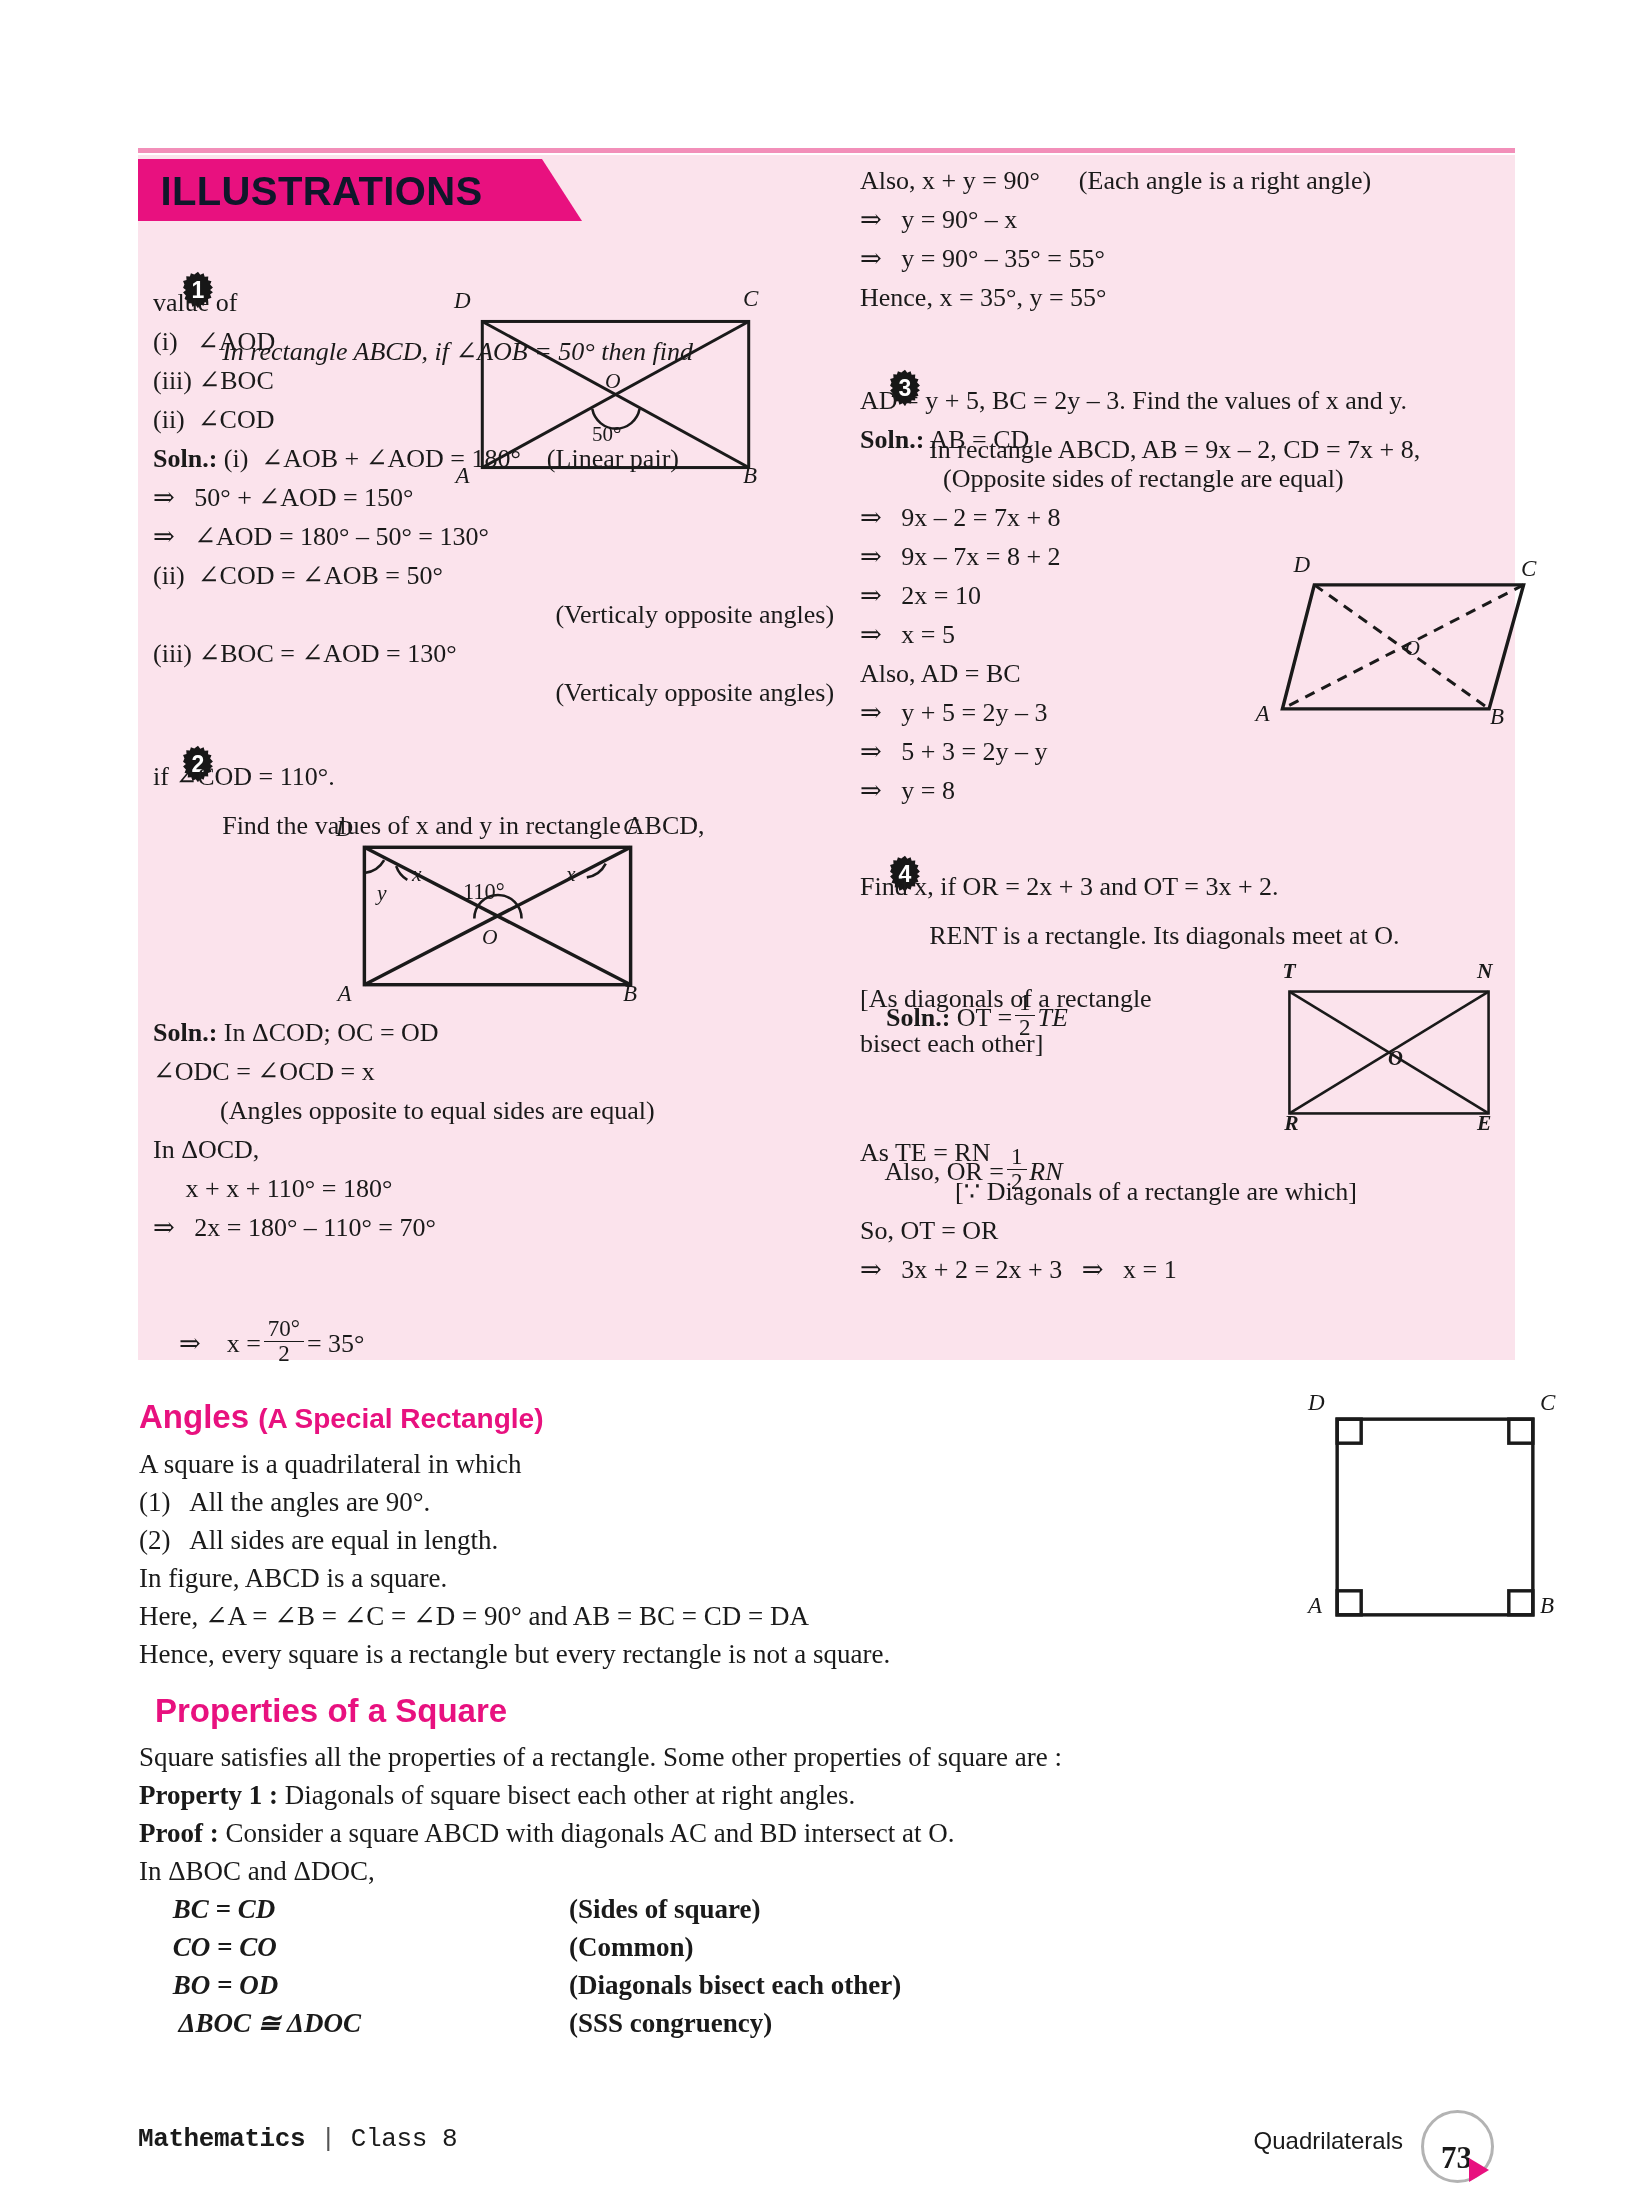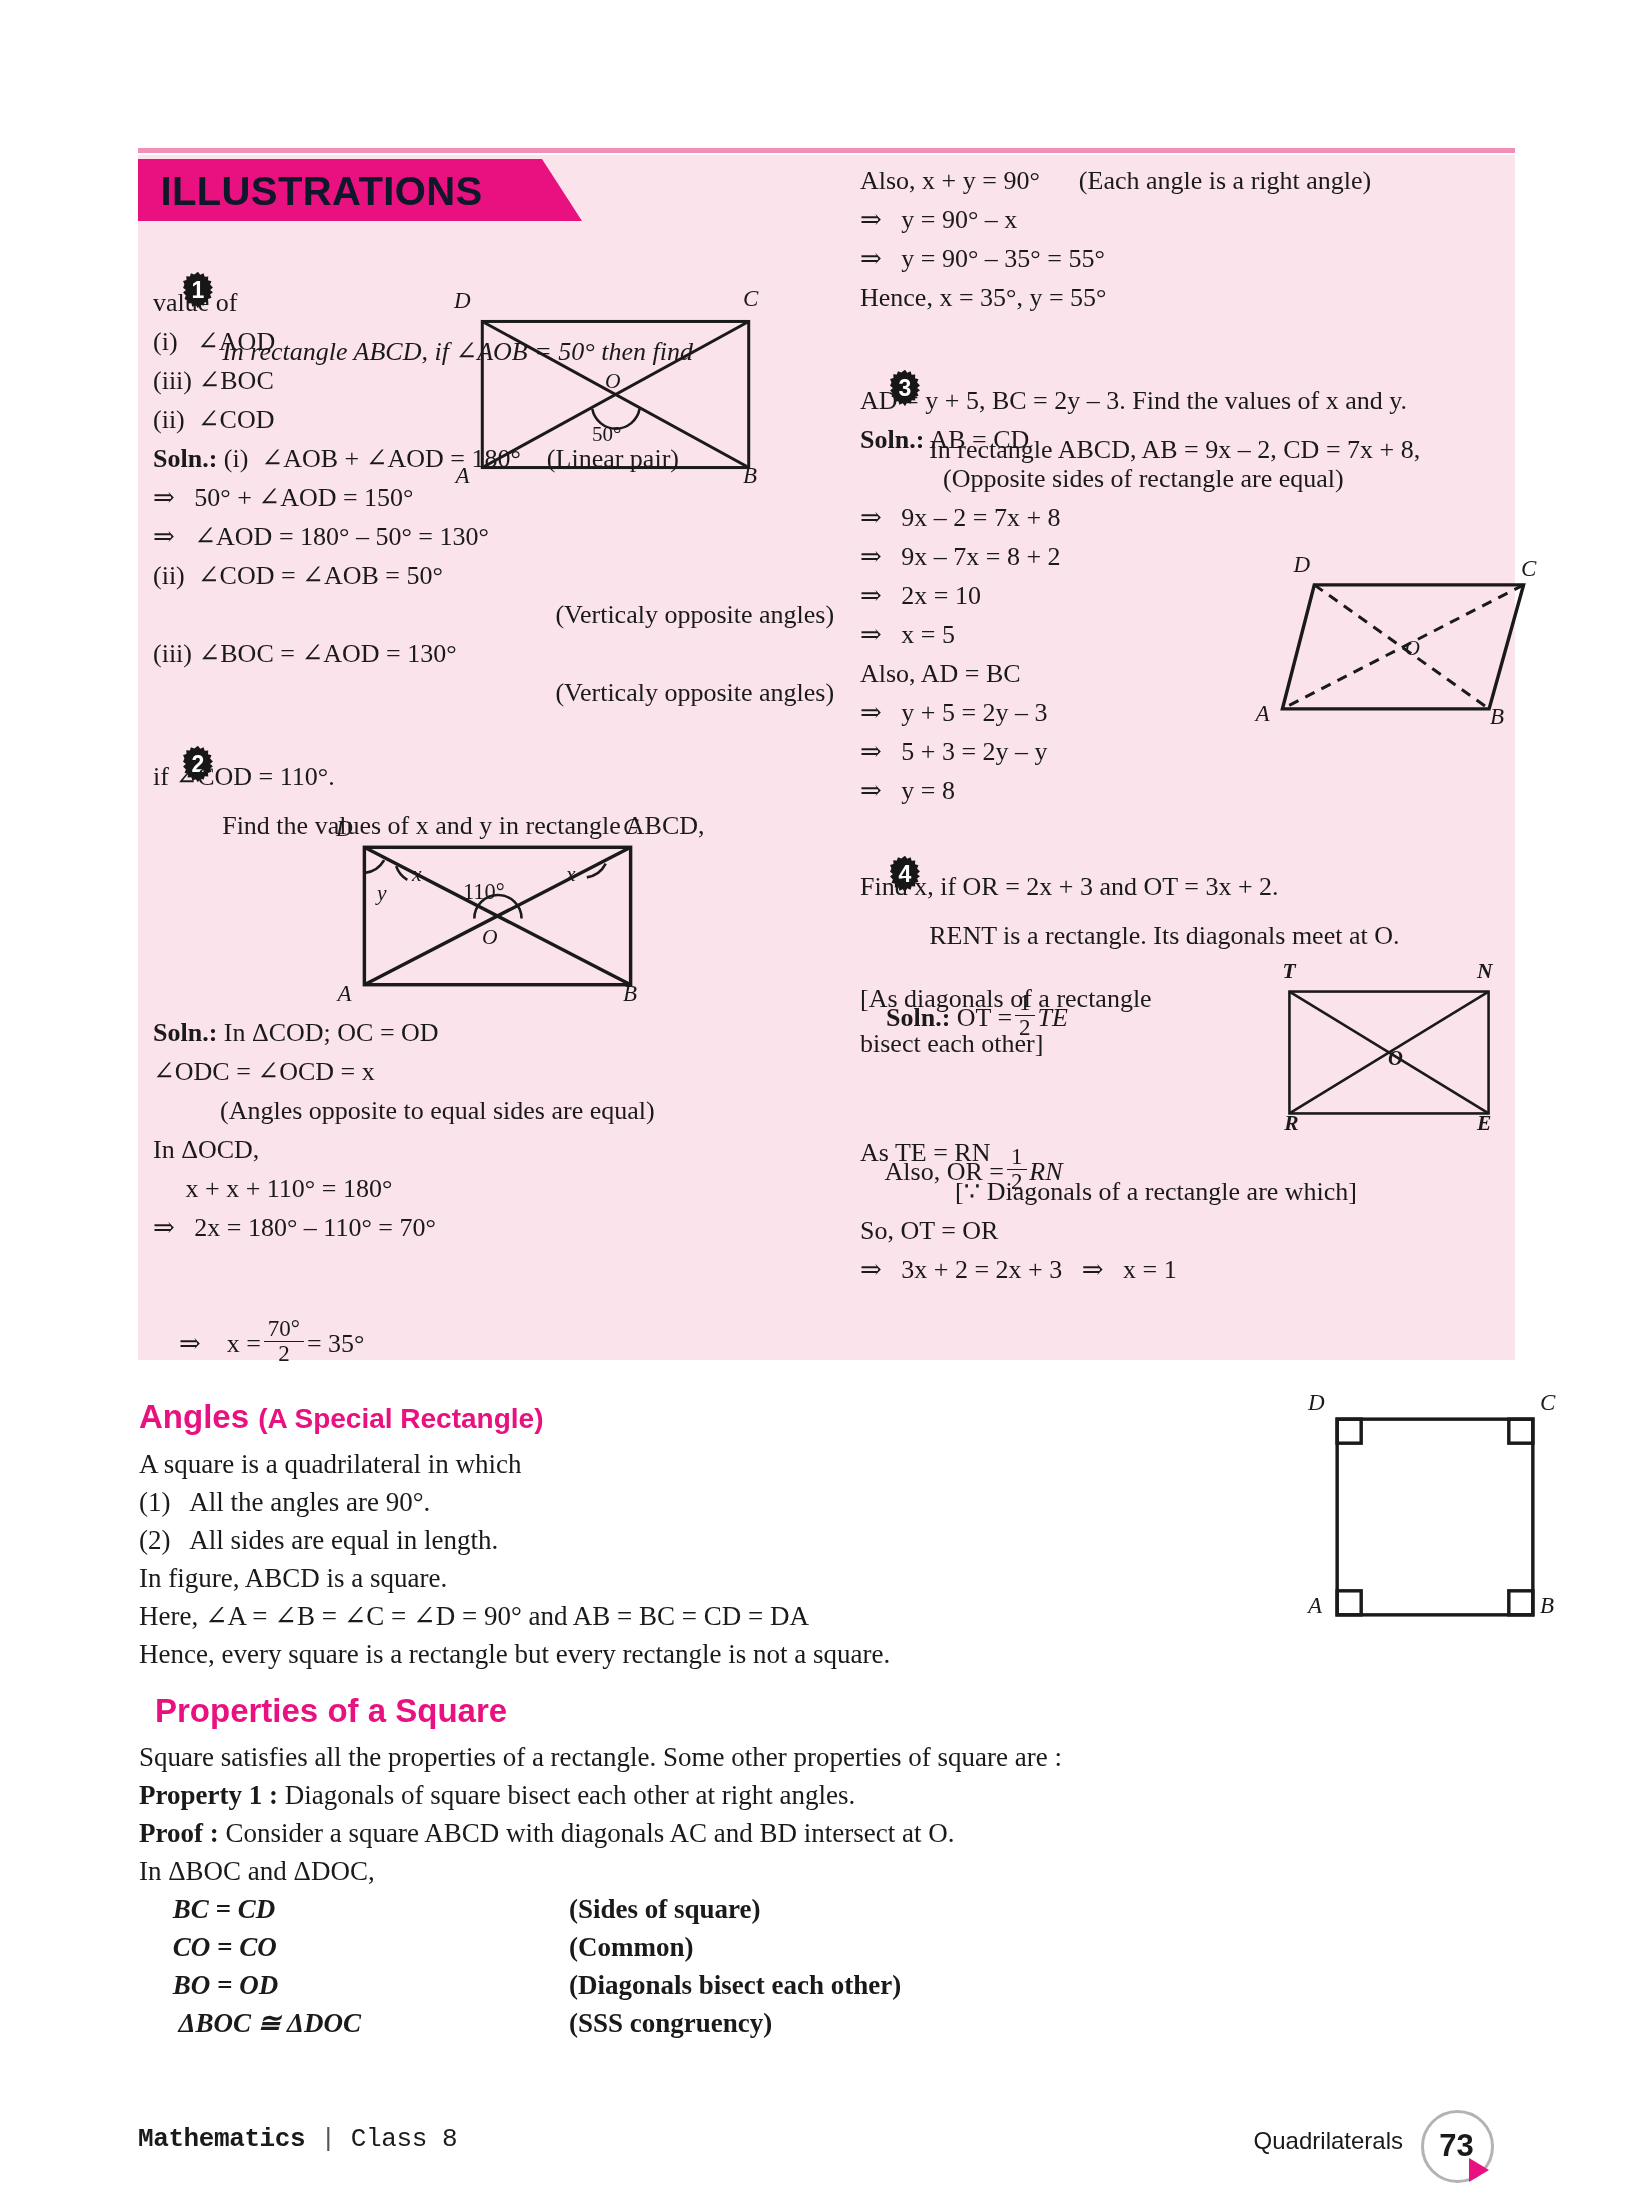--- a/index.html
+++ b/index.html
@@ -63,23 +63,23 @@
   #foot-left{position:absolute;left:0;top:6.9px;font-size:26px;font-weight:bold;
              font-family:Liberation Mono, monospace;
              letter-spacing:-0.4px;}
   #foot-left .divider{font-weight:normal;color:#555;}
   #foot-left .cls{font-weight:normal;}
   #foot-right{position:absolute;right:112px;top:10.3px;font-size:24px;
              font-family:"Liberation Sans","DejaVu Sans",sans-serif;}
   #pagenum{position:absolute;right:17px;top:-6.9px;width:77px;height:77px;}
   #pagenum .ring{position:absolute;left:0;top:0;width:67px;height:67px;
       border:3.4px solid #b3b3b3;border-radius:50%;}
-  #pagenum .num{position:absolute;left:0;top:0;width:71px;height:71px;
+  #pagenum .num{position:absolute;left:0;top:12px;width:71px;height:71px;
       line-height:71px;text-align:center;font-size:31px;font-weight:bold;
-      font-family:Liberation Sans, sans-serif;}
+      font-family:Liberation Serif, serif;}
   #pagenum .tri{position:absolute;left:48px;top:48px;width:0;height:0;
       border-style:solid;border-width:12px 0 12px 20.6px;
       border-color:transparent transparent transparent #e8117f;}
 </style>
 </head>
 <body>
 
 <div id="illus-topline"></div>
 <div id="illus-box"></div>
 <div id="illus-tab">

